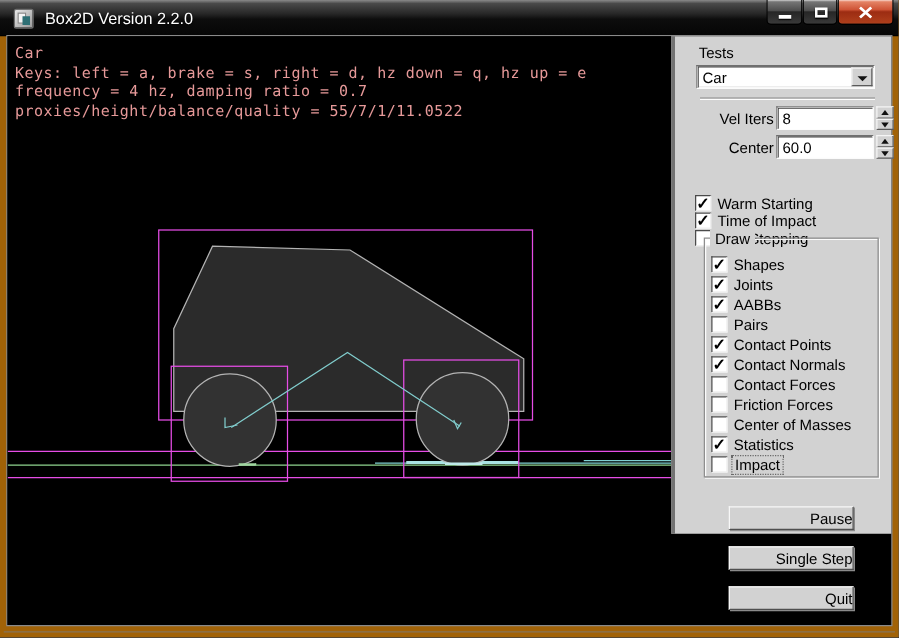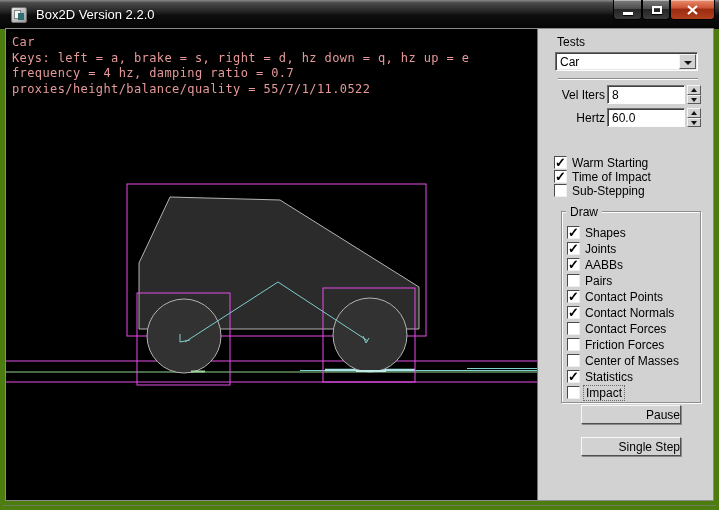--- a/index.html
+++ b/index.html
@@ -1,17 +1,17 @@
 <!DOCTYPE html>
 <html><head>
 <meta charset="utf-8">
 <style>
   html,body{margin:0;padding:0;background:#555;}
   *{box-sizing:border-box;}
-  .win{position:relative;width:719px;height:510px;background:#4d7c0f;font-family:"Liberation Sans",sans-serif;overflow:hidden;}
+  .win{position:relative;width:719px;height:510px;background:#a16207;font-family:"Liberation Sans",sans-serif;overflow:hidden;}
   .win::after{content:"";position:absolute;left:3px;right:3px;bottom:4px;height:1px;background:#7b7b7b;opacity:.7;}
 
   
   .titlebar{position:absolute;left:0;top:0;width:719px;height:29px;
     background:linear-gradient(#8a8a8a 0%,#4a4a4a 10%,#262626 40%,#0d0d0d 55%,#060606 100%);
     border-bottom:1px solid #000;}
   .tb-icon{position:absolute;left:11px;top:7px;width:16px;height:16px;background:linear-gradient(135deg,#e8e8e8 0%,#bdbdbd 55%,#9a9a9a 100%);border:1px solid #6f6f6f;border-radius:2px;}
   .tb-icon .pane{position:absolute;left:2px;top:2px;width:7px;height:9px;background:#f5f5f5;border:1px solid #888;}
   .tb-icon .teal{position:absolute;right:2px;bottom:2px;width:6px;height:7px;background:#2e6f74;}
   .tb-title{position:absolute;left:36px;top:7px;color:#fff;font-size:13px;text-shadow:0 1px 2px #000;white-space:nowrap;}
@@ -26,48 +26,48 @@
   .glyph-max{position:absolute;left:9px;top:6px;width:10px;height:8px;border:2px solid #fff;box-shadow:0 1px 1px #000;}
   .glyph-close{position:absolute;left:16px;top:5px;}
 
   
   .client{position:absolute;left:6px;top:29px;width:707px;height:471px;background:#000;box-shadow:0 0 0 1px #8a8a8a;}
   .canvas{position:absolute;left:0;top:0;width:531px;height:471px;background:#000;overflow:hidden;}
   .stats{position:absolute;left:6px;top:6px;color:#e69999;font-family:"DejaVu Sans Mono",monospace;font-size:12px;line-height:15.7px;letter-spacing:.4px;white-space:pre;}
   .scene{position:absolute;left:0;top:0;}
 
   
-  .panel{position:absolute;left:531px;top:0;width:176px;height:471px;background:#d2d2d2;border-left:1px solid #737373;color:#000;font-size:12px;}
+  .panel{position:absolute;left:531px;top:0;width:176px;height:398px;background:#d2d2d2;border-left:3px solid #737373;color:#000;font-size:12px;}
   .tests-label{position:absolute;left:19px;top:6px;}
   .combo{position:absolute;left:17px;top:23px;width:143px;height:19px;background:#fff;
     border:1px solid;border-color:#6f6f6f #fdfdfd #fdfdfd #6f6f6f;box-shadow:inset 1px 1px 0 #404040, inset -1px -1px 0 #e8e8e8;}
   .combo-value{position:absolute;left:4px;top:2px;}
   .combo-btn{position:absolute;right:1px;top:1px;width:17px;height:15px;background:#d2d2d2;
     border:1px solid;border-color:#f5f5f5 #5a5a5a #5a5a5a #f5f5f5;}
   .arrow-down{position:absolute;left:4px;top:6px;width:0;height:0;border-left:4px solid transparent;border-right:4px solid transparent;border-top:4px solid #111;}
   .sep{position:absolute;left:20px;top:49px;width:140px;height:2px;border-top:1px solid #8a8a8a;border-bottom:1px solid #fdfdfd;}
 
-  .rows{position:absolute;left:0;top:56px;width:176px;}
+  .rows{position:absolute;left:0;top:56px;width:176px;padding-left:12px;}
   .row{position:relative;height:19px;margin-bottom:4px;display:flex;align-items:center;}
   .row-label{width:67px;text-align:right;flex:none;}
   .row-input{width:78px;height:19px;flex:none;margin-left:2px;background:#fff;padding:2px 0 0 4px;
     border:1px solid;border-color:#6f6f6f #fdfdfd #fdfdfd #6f6f6f;box-shadow:inset 1px 1px 0 #404040;}
   .spinner{width:14px;height:19px;flex:none;margin-left:2px;display:flex;flex-direction:column;}
   .spin{position:relative;flex:1;background:#d2d2d2;border:1px solid;border-color:#f5f5f5 #5a5a5a #5a5a5a #f5f5f5;}
   .tri-up{position:absolute;left:3px;top:2px;width:0;height:0;border-left:3px solid transparent;border-right:3px solid transparent;border-bottom:4px solid #111;}
   .tri-down{position:absolute;left:3px;top:2px;width:0;height:0;border-left:3px solid transparent;border-right:3px solid transparent;border-top:4px solid #111;}
 
   .checks{position:absolute;left:16px;top:127px;}
   .check{display:flex;align-items:center;height:13px;margin-bottom:1px;}
   .box{width:13px;height:13px;flex:none;background:#fff;border:1px solid;border-color:#4a4a4a #efefef #efefef #4a4a4a;
     font-size:13px;font-weight:bold;line-height:11px;text-align:center;color:#000;}
   .check-label{margin-left:5px;white-space:nowrap;}
   .check-label.focused{border:1px dotted #6a6a6a;padding:0 2px;margin-left:3px;}
 
-  .group{position:absolute;left:23px;top:182px;width:140px;height:192px;
+  .group{position:absolute;left:23px;top:161px;width:140px;height:192px;
     border:1px solid #8e8e8e;box-shadow:inset 1px 1px 0 #fbfbfb, 1px 1px 0 #fbfbfb;}
   .group-legend{position:absolute;left:4px;top:-7px;background:#d2d2d2;padding:0 4px;}
   .group .checks2{position:absolute;left:5px;top:14px;}
   .checks2 .check{margin-bottom:3px;}
 
   .btns{position:absolute;left:43px;top:376px;}
   .btn{width:100px;height:19px;margin-bottom:4px;background:#d2d2d2;text-align:right;padding-top:2px;
     border:1px solid;border-color:#f7f7f7 #4f4f4f #4f4f4f #f7f7f7;box-shadow:1px 1px 0 #8a8a8a;}
   .btn + .btn{margin-top:13px;}
 </style>
@@ -149,21 +149,21 @@
             <div class="spinner">
               <div class="spin">
                 <div class="tri-up"></div>
               </div>
               <div class="spin">
                 <div class="tri-down"></div>
               </div>
             </div>
           </div>
           <div class="row">
-            <div class="row-label">Hertz</div>
+            <div class="row-label">Center</div>
             <div class="row-input">60.0</div>
             <div class="spinner">
               <div class="spin">
                 <div class="tri-up"></div>
               </div>
               <div class="spin">
                 <div class="tri-down"></div>
               </div>
             </div>
           </div>
@@ -230,16 +230,17 @@
             <div class="check">
               <div class="box"></div>
               <div class="check-label focused">Impact</div>
             </div>
           </div>
       </div>
 
       <div class="btns" id="btns">
           <div class="btn">Pause</div>
           <div class="btn">Single Step</div>
+          <div class="btn">Quit</div>
         </div>
     </div>
   </div>
 </div>
 
 </body></html>

